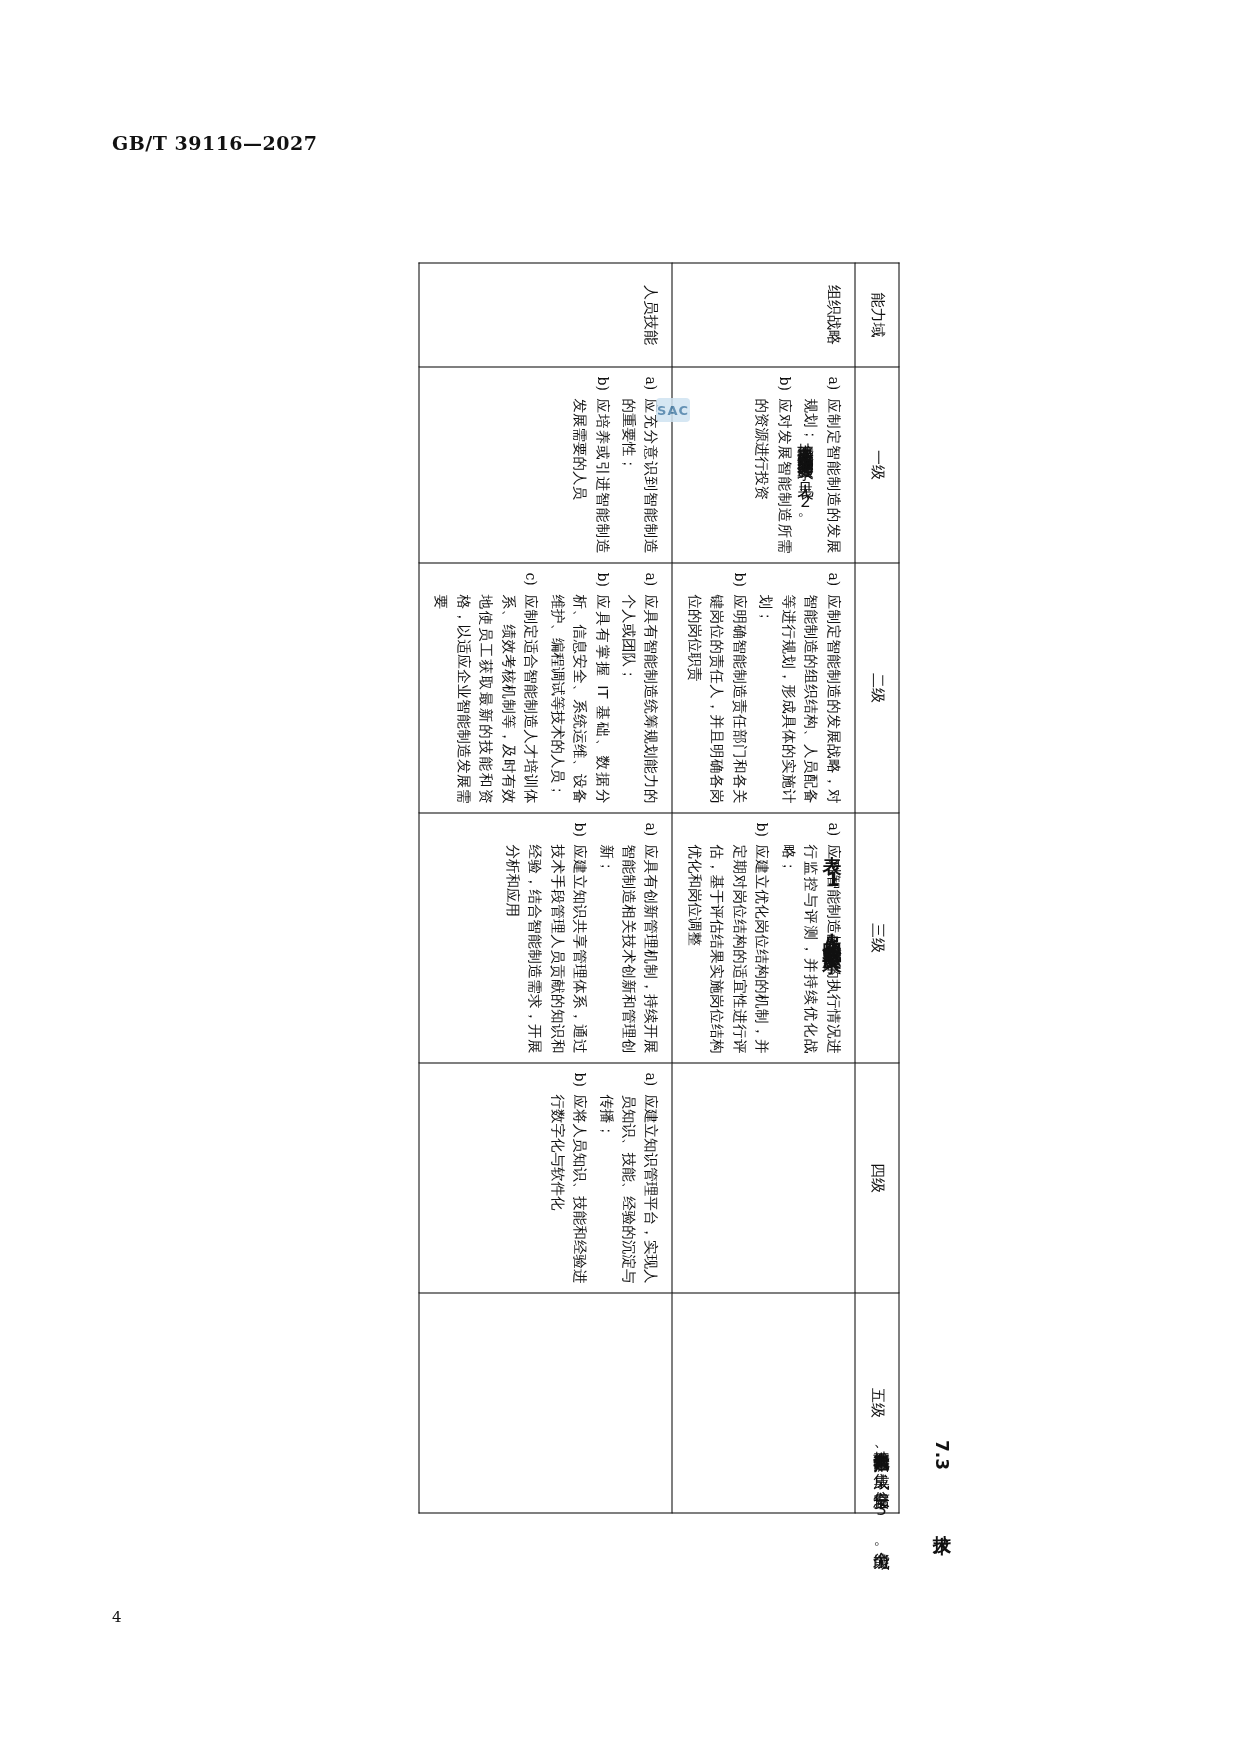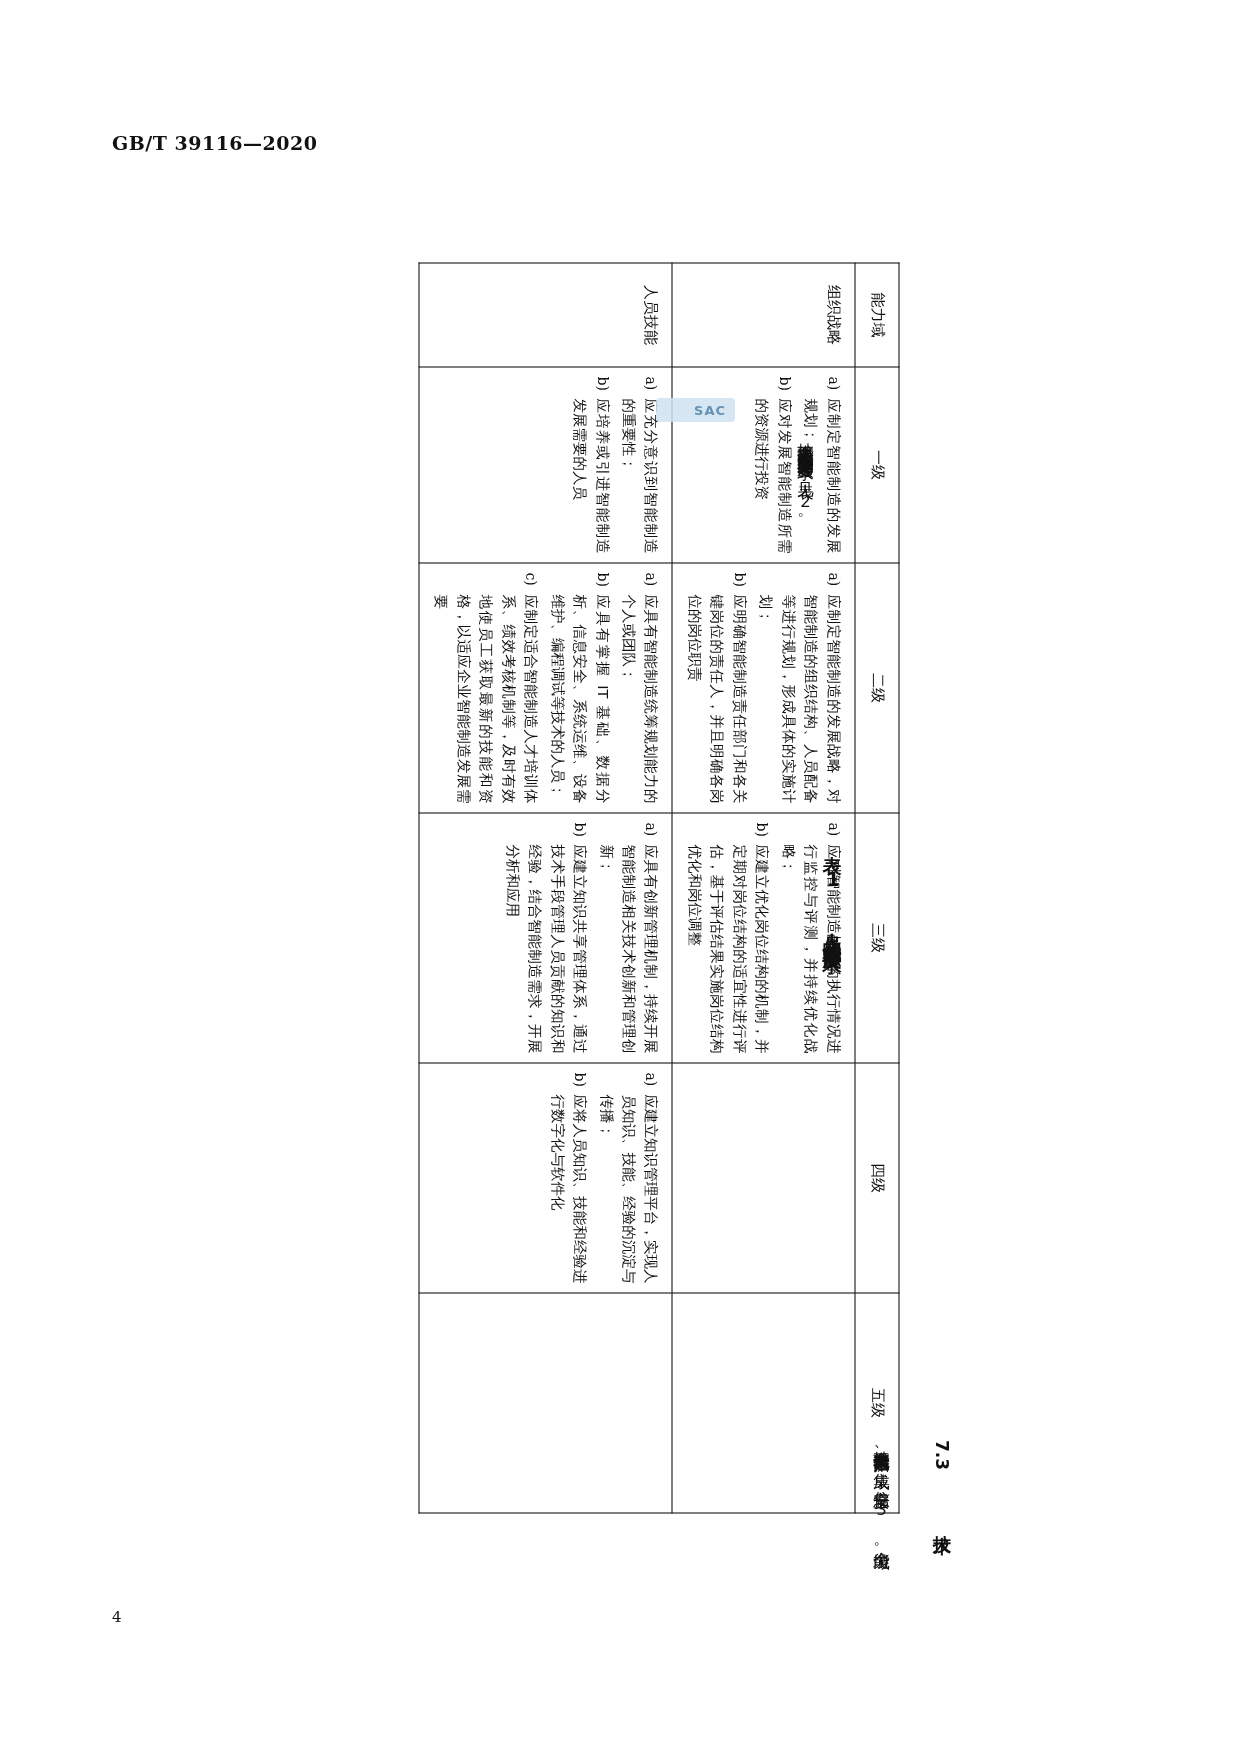--- a/index.html
+++ b/index.html
@@ -114,34 +114,33 @@
   .item .tx {
     flex: 1 1 auto;
     text-align: justify;
   }
 
   
   .logo-mark {
     position: absolute;
     left: 656px;
     top: 398px;
-    width: 50px;
+    width: 34px;
     height: 24px;
     border-radius: 4px;
     background: #cfe3f2;
     color: #4a7fa8;
     font-size: 13px;
     font-weight: bold;
     letter-spacing: 1px;
     display: flex;
     align-items: center;
     justify-content: center;
     font-family: "DejaVu Sans", sans-serif;
     opacity: .85;
-    padding-left: 29px;
   }
 
   
   .rot-text {
     position: absolute;
     writing-mode: vertical-rl;
     text-orientation: upright;
     white-space: nowrap;
     font-size: 16.5px;
     letter-spacing: 1px;
@@ -168,21 +167,21 @@
     writing-mode: vertical-rl;
     text-orientation: upright;
     white-space: nowrap;
     font-size: 16.5px;
     letter-spacing: 0.5px;
   }
 </style>
 </head>
 <body>
 
-<div class="std-no">GB/T 39116—2020</div>
+<div class="std-no">GB/T 39116—2027</div>
 <div class="page-no">4</div>
 
 <div class="table-caption">表 1  人员的成熟度要求</div>
 
 <div class="table-wrap">
   <div id="doc-table">
     <table class="maturity">
       <colgroup>
         <col class="col-domain">
           <col class="col-l1">

